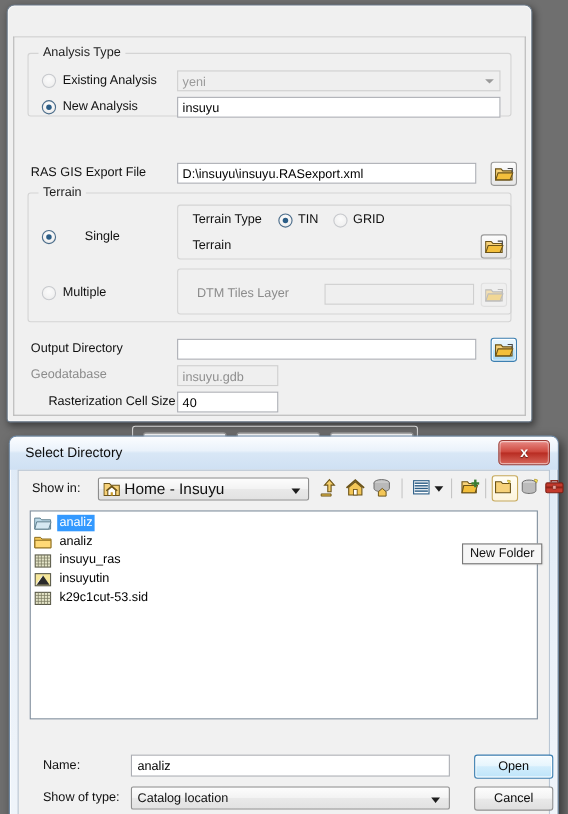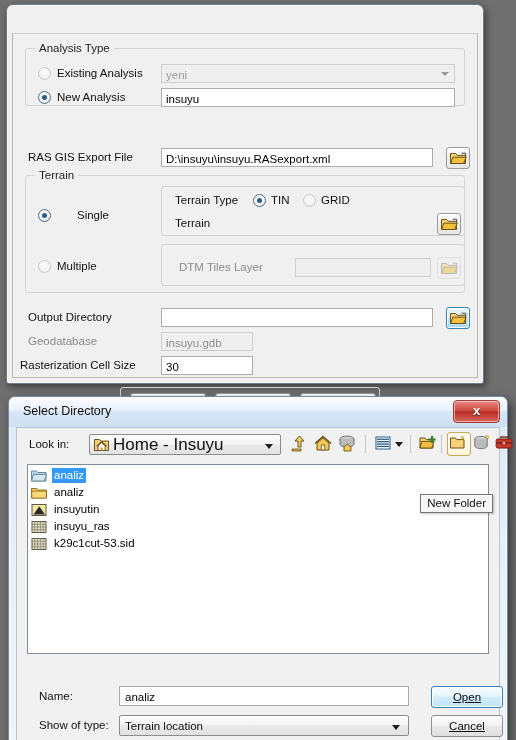--- a/index.html
+++ b/index.html
@@ -153,21 +153,21 @@
     position:absolute;left:7px;right:7px;top:30px;bottom:7px;
     background:#f1f1f1;border:1px solid #b9c6d4;box-sizing:border-box;
   }
 
   .sd-lbl{position:absolute;font-size:11.5px;color:#101010;white-space:nowrap;}
 
   .lookin{
     position:absolute;left:72px;top:6px;width:192px;height:21px;box-sizing:border-box;
     background:linear-gradient(#fdfdfd,#f3f3f3 48%,#e9e9e9 52%,#e2e2e2);
     border:1px solid #8d8d8d;border-radius:2px;
-    font-size:17px;line-height:19px;color:#111;
+    font-size:14px;line-height:19px;color:#111;
     padding-left:23px;cursor:pointer;
   }
   .lookin .arrow{
     position:absolute;right:7px;top:9px;width:0;height:0;
     border-left:4px solid transparent;border-right:4px solid transparent;border-top:5px solid #1d1d1d;
   }
 
   .tbbtn{position:absolute;width:22px;height:22px;cursor:pointer;}
   .tbbtn.framed{border:1px solid #c7a95a;border-radius:3px;background:linear-gradient(#fffdf4,#fdf4dc);}
   .tbsep{position:absolute;width:1px;height:18px;background:#c5c5c5;top:7px;}
@@ -200,21 +200,21 @@
     border:1px solid #8d8d8d;border-radius:2px;
     font-size:11.5px;color:#111;padding:2px 5px 0 5px;line-height:17px;cursor:pointer;
   }
   .sd-combo .arrow{
     position:absolute;right:8px;top:9px;width:0;height:0;
     border-left:4px solid transparent;border-right:4px solid transparent;border-top:5px solid #1d1d1d;
   }
   .sd-btn{
     position:absolute;box-sizing:border-box;border:1px solid #8f8f8f;border-radius:3px;
     background:linear-gradient(#fdfdfd,#f3f3f3 48%,#e9e9e9 52%,#dfdfdf);
-    font-size:11.5px;text-align:center;line-height:21px;color:#0a0a0a;cursor:pointer;text-decoration:underline;
+    font-size:11.5px;text-align:center;line-height:21px;color:#0a0a0a;cursor:pointer;
   }
   .sd-btn.primary{
     border:1px solid #3c7fb1;
     background:linear-gradient(#f6fcff,#e6f5fd 46%,#d2edfc 50%,#bde4fa);
     box-shadow:0 0 0 1px #fff inset;
   }
 </style>
 </head>
 <body>
 
@@ -301,23 +301,23 @@
         <path d="M2.8 5.2h13.4L13.6 11.5H0.7z" fill="#f3bf3c" stroke="#6b5318" stroke-width="1"></path>
         <path d="M11.5 1.2h4.2v3.2" fill="none" stroke="#4a4a4a" stroke-width="1"></path>
       </svg>
     </div>
 
     <div class="lbl dim" style="left:15px;top:301px;text-align:center;">Geodatabase</div>
     <div class="txt ro" style="left:148px;top:298px;width:92px;height:19px;">
       <span>insuyu.gdb</span>
     </div>
 
-    <div class="lbl" style="left:7px;top:325px;">Rasterization Cell Size</div>
+    <div class="lbl" style="left:31px;top:325px;">Rasterization Cell Size</div>
     <div class="txt" style="left:148px;top:322px;width:92px;height:19px;">
-      <span>30</span>
+      <span>40</span>
     </div>
     <div class="lbl" style="left:250px;top:325px;margin-top:38px;">(map units)</div>
 
     <div class="gbox" style="left:107px;top:353px;width:260px;height:39px;"></div>
     <div class="btn" style="left:117px;top:359px;width:76px;height:22px;">OK</div>
     <div class="btn" style="left:202px;top:359px;width:76px;height:22px;">Help</div>
     <div class="btn" style="left:287px;top:359px;width:76px;height:22px;">Cancel</div>
 
   </div>
 </div>
@@ -326,21 +326,21 @@
 
   <div class="titlebar">
     <div class="title-text">Select Directory</div>
     <div class="close-btn">
       <div class="glyph">x</div>
     </div>
   </div>
 
   <div class="client">
 
-    <div class="sd-lbl" style="left:12px;top:10px;">Look in:</div>
+    <div class="sd-lbl" style="left:12px;top:10px;">Show in:</div>
 
     <div class="lookin">
       <svg style="position:absolute;left:4px;top:3px;width:15px;height:14px;" viewBox="0 0 15 14">
         <path d="M0.5 1.5h5l1.4 1.6h7.6v9.4H0.5z" fill="#f7d27a" stroke="#6b5318" stroke-width="1"></path>
         <path d="M4 12.5V7.6L7.6 4.6l3.6 3V12.5z" fill="#ffffff" stroke="#6b5318" stroke-width="1"></path>
         <path d="M2.6 8.2L7.6 3.9l5 4.3" fill="none" stroke="#6b5318" stroke-width="1.2"></path>
         <rect x="6.6" y="9.5" width="2" height="3" fill="#c89a2a"></rect>
       </svg>
       <span>Home - Insuyu</span>
       <span class="arrow"></span>
@@ -433,43 +433,43 @@
         </div>
 
         <div class="frow">
           <svg class="fico" viewBox="0 0 16 14">
             <path d="M0.5 2.5h5.3l1.3 1.5h8.4V12H0.5z" fill="#f3c657" stroke="#8a6a1c" stroke-width=".9"></path>
             <path d="M0.8 5.2h14.5V12H0.8z" fill="#ffd977" stroke="#8a6a1c" stroke-width=".8"></path>
           </svg>
           <span class="fname">analiz</span>
         </div>
 
-
-        <div class="frow">
-          <svg class="fico" viewBox="0 0 16 14">
-            <rect x="1" y="1.5" width="14" height="11" fill="#f6e79a" stroke="#5a5a4a" stroke-width="1"></rect>
-            <path d="M2 11.5L8 3l6 8.5z" fill="#2b2b2b"></path>
-            <path d="M2 11.5L8 3" stroke="#fff" stroke-width=".8" fill="none"></path>
-          </svg>
-          <span class="fname">insuyutin</span>
-        </div>
 
         <div class="frow">
           <svg class="fico" viewBox="0 0 16 14">
             <rect x="1" y="1.5" width="14" height="11" fill="#e4e4c8" stroke="#5a5a4a" stroke-width="1"></rect>
             <g stroke="#7a7a62" stroke-width=".7">
               <path d="M3.8 1.5v11M6.6 1.5v11M9.4 1.5v11M12.2 1.5v11"></path>
               <path d="M1 4.3h14M1 7h14M1 9.7h14"></path>
             </g>
           </svg>
           <span class="fname">insuyu_ras</span>
         </div>
 
         <div class="frow">
           <svg class="fico" viewBox="0 0 16 14">
+            <rect x="1" y="1.5" width="14" height="11" fill="#f6e79a" stroke="#5a5a4a" stroke-width="1"></rect>
+            <path d="M2 11.5L8 3l6 8.5z" fill="#2b2b2b"></path>
+            <path d="M2 11.5L8 3" stroke="#fff" stroke-width=".8" fill="none"></path>
+          </svg>
+          <span class="fname">insuyutin</span>
+        </div>
+
+        <div class="frow">
+          <svg class="fico" viewBox="0 0 16 14">
             <rect x="1" y="1.5" width="14" height="11" fill="#e4e4c8" stroke="#5a5a4a" stroke-width="1"></rect>
             <g stroke="#7a7a62" stroke-width=".7">
               <path d="M3.8 1.5v11M6.6 1.5v11M9.4 1.5v11M12.2 1.5v11"></path>
               <path d="M1 4.3h14M1 7h14M1 9.7h14"></path>
             </g>
           </svg>
           <span class="fname">k29c1cut-53.sid</span>
         </div>
 
       </div>
@@ -478,19 +478,19 @@
     <div class="tooltip">New Folder</div>
 
     <div class="sd-lbl" style="left:22px;top:262px;">Name:</div>
     <div class="sd-input" style="left:102px;top:258px;width:290px;height:20px;">
       <span>analiz</span>
     </div>
     <div class="sd-btn primary" style="left:414px;top:258px;width:72px;height:22px;">Open</div>
 
     <div class="sd-lbl" style="left:22px;top:291px;">Show of type:</div>
     <div class="sd-combo" style="left:102px;top:287px;width:290px;height:21px;">
-      <span>Terrain location</span>
+      <span>Catalog location</span>
       <span class="arrow"></span>
     </div>
     <div class="sd-btn" style="left:414px;top:287px;width:72px;height:22px;">Cancel</div>
 
   </div>
 </div>
 
 </body></html>

